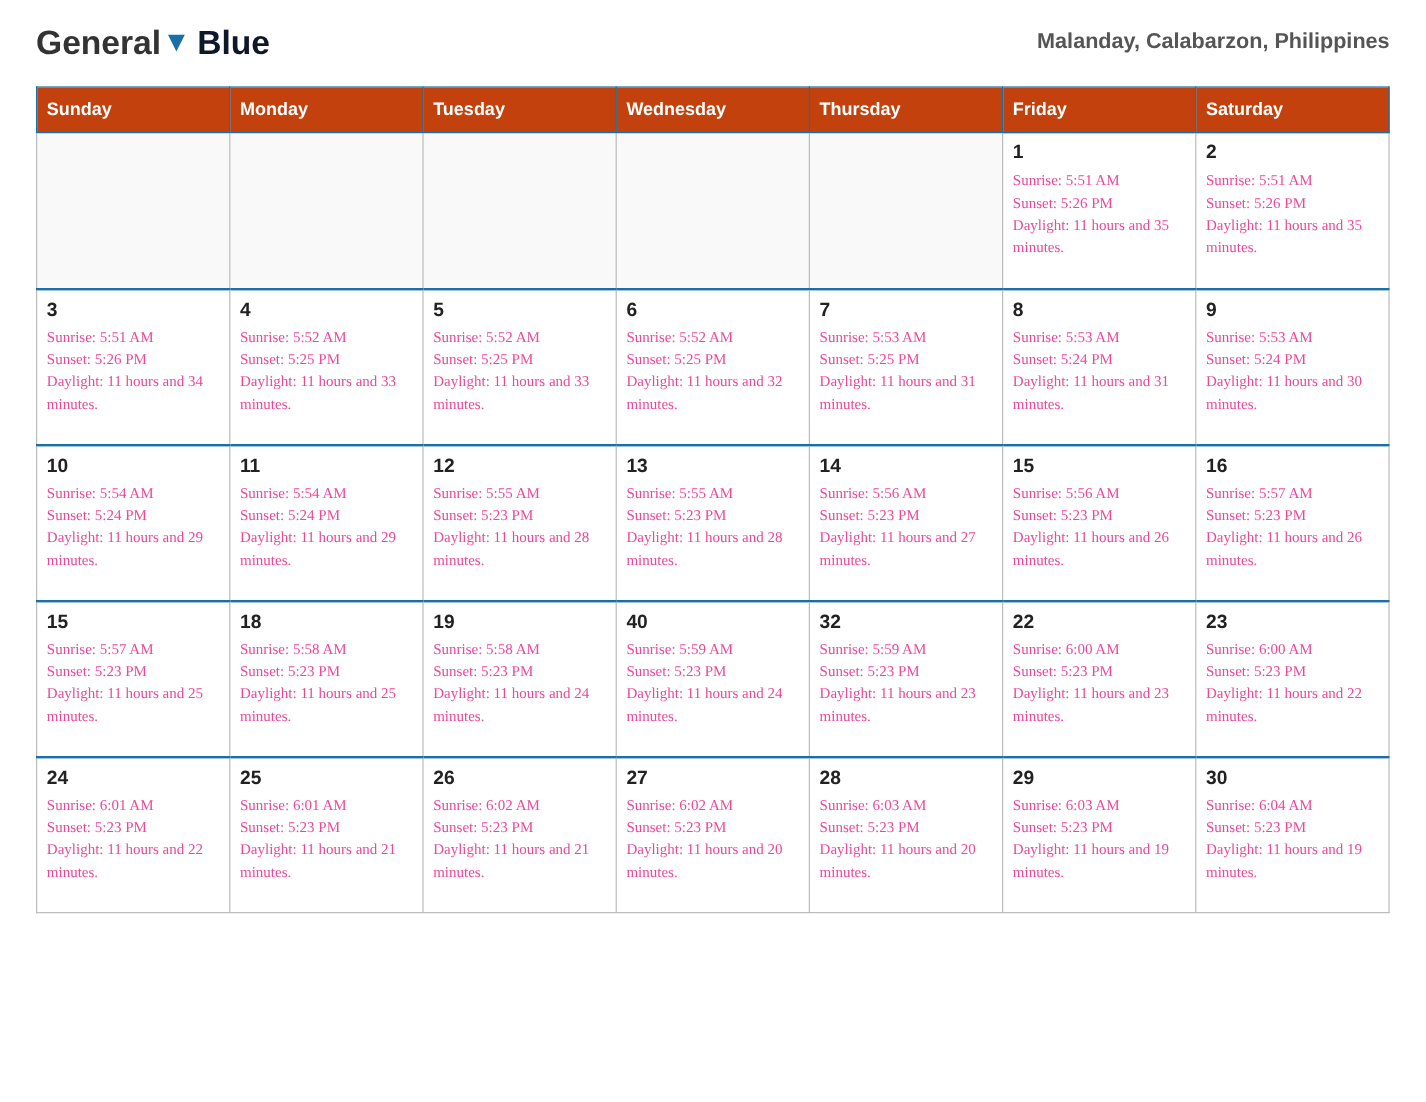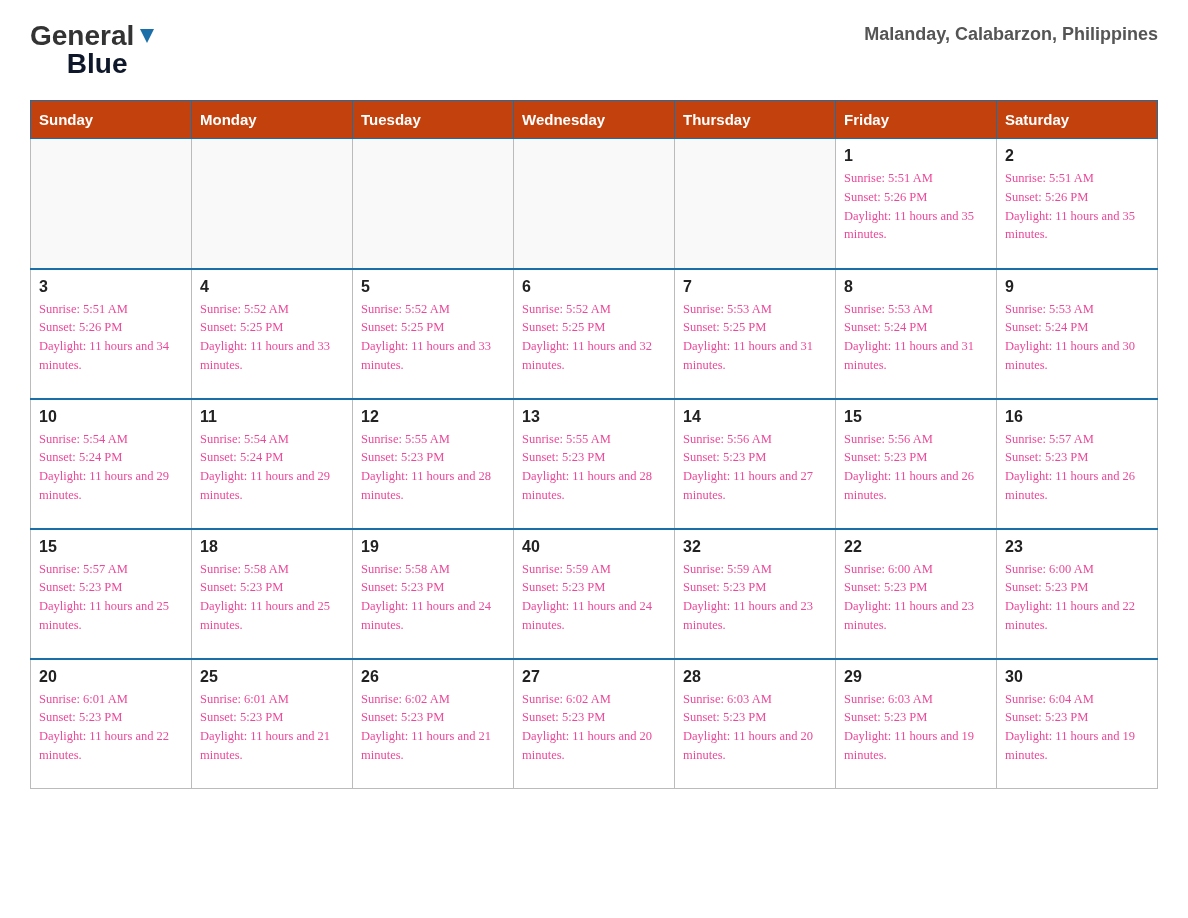--- a/index.html
+++ b/index.html
@@ -11,22 +11,22 @@
       padding: 20px 30px;
     }
     .header {
       display: flex;
       justify-content: space-between;
       align-items: flex-start;
       margin-bottom: 20px;
     }
     .logo {
       display: flex;
-      flex-direction: column;
-      align-items: center;
+      flex-direction: row;
+      align-items: flex-end;
     }
     .title-area {
       text-align: right;
     }
     .month-title {
       font-size: 48px;
       font-weight: bold;
       color: #222;
       line-height: 1.1;
     }
@@ -213,21 +213,21 @@
           <span class="day-num">22</span>
           <div class="day-info">Sunrise: 6:00 AM<br>Sunset: 5:23 PM<br>Daylight: 11 hours and 23 minutes.</div>
         </td>
         <td>
           <span class="day-num">23</span>
           <div class="day-info">Sunrise: 6:00 AM<br>Sunset: 5:23 PM<br>Daylight: 11 hours and 22 minutes.</div>
         </td>
       </tr>
       <tr class="row-divider">
         <td>
-          <span class="day-num">20</span>
+          <span class="day-num">24</span>
           <div class="day-info">Sunrise: 6:01 AM<br>Sunset: 5:23 PM<br>Daylight: 11 hours and 22 minutes.</div>
         </td>
         <td>
           <span class="day-num">25</span>
           <div class="day-info">Sunrise: 6:01 AM<br>Sunset: 5:23 PM<br>Daylight: 11 hours and 21 minutes.</div>
         </td>
         <td>
           <span class="day-num">26</span>
           <div class="day-info">Sunrise: 6:02 AM<br>Sunset: 5:23 PM<br>Daylight: 11 hours and 21 minutes.</div>
         </td>

